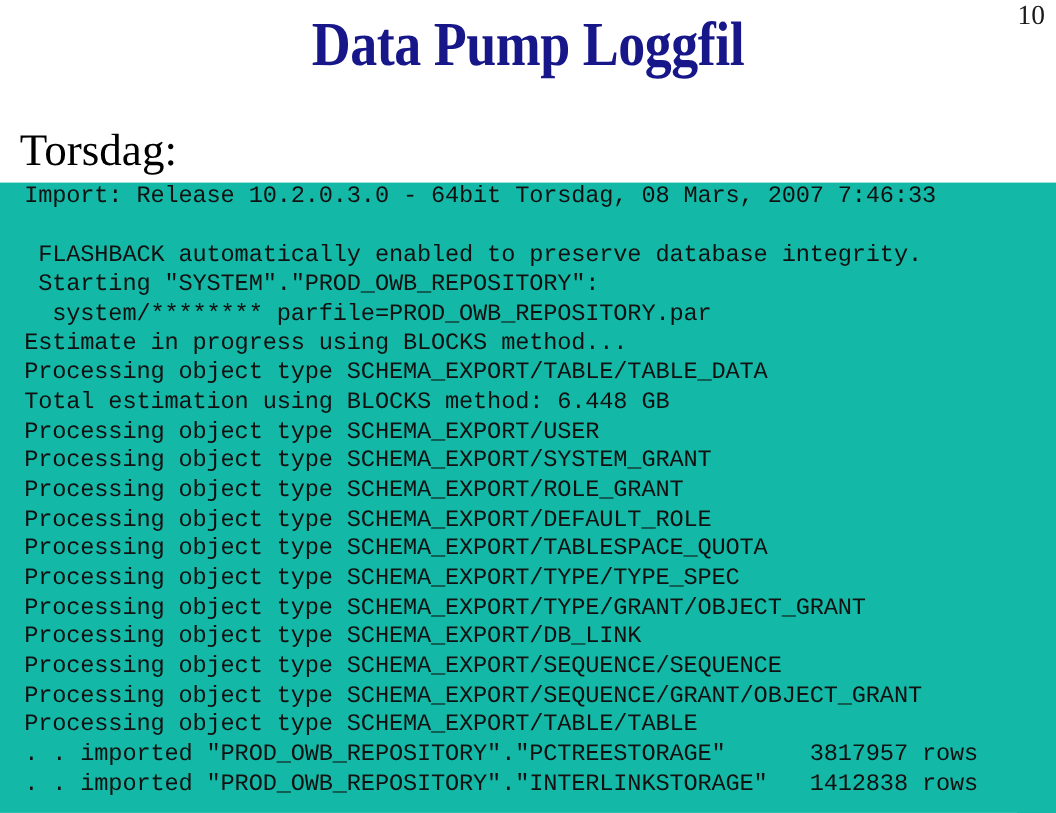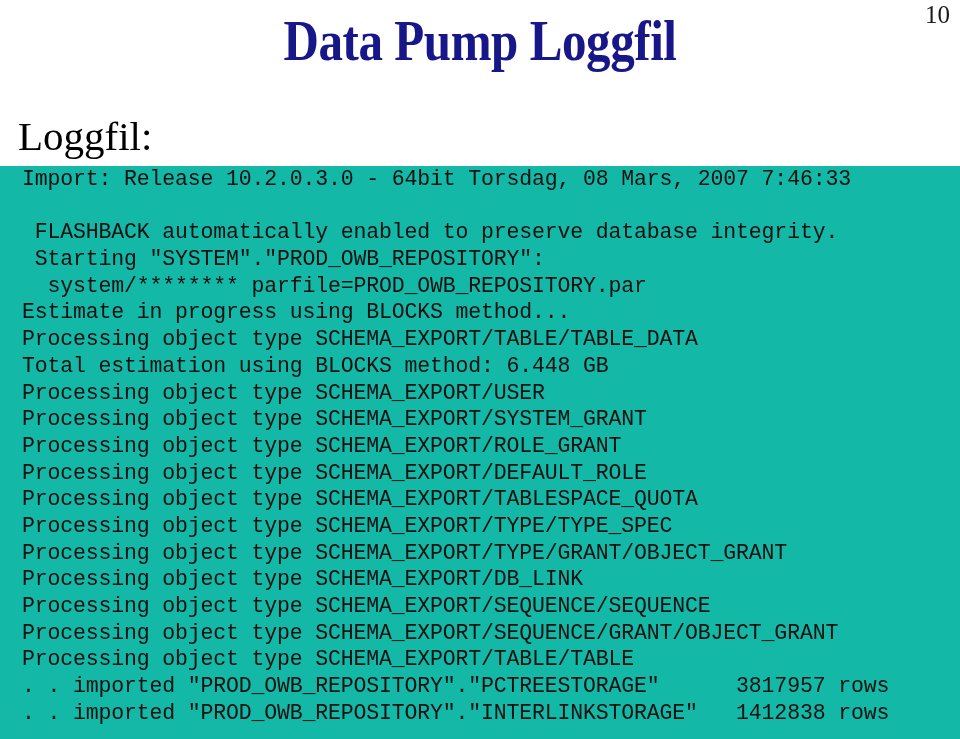--- a/index.html
+++ b/index.html
@@ -86,19 +86,19 @@
 </style>
 </head>
 <body>
 
 <div id="slide" style="background: rgb(255, 255, 255);">
 
   <div id="slide-number">10</div>
 
   <div id="slide-title" style="color: rgb(23, 23, 138);">Data Pump Loggfil</div>
 
-  <div id="section-heading">Loggfil:</div>
+  <div id="section-heading">Torsdag:</div>
 
   <div id="log-block" style="background: #14b8a6;">
     <div id="log-lines"><span class="log-line">Import: Release 10.2.0.3.0 - 64bit Torsdag, 08 Mars, 2007 7:46:33</span><span class="log-line blank">&nbsp;</span><span class="log-line"> FLASHBACK automatically enabled to preserve database integrity.</span><span class="log-line"> Starting "SYSTEM"."PROD_OWB_REPOSITORY":</span><span class="log-line">  system/******** parfile=PROD_OWB_REPOSITORY.par</span><span class="log-line">Estimate in progress using BLOCKS method...</span><span class="log-line">Processing object type SCHEMA_EXPORT/TABLE/TABLE_DATA</span><span class="log-line">Total estimation using BLOCKS method: 6.448 GB</span><span class="log-line">Processing object type SCHEMA_EXPORT/USER</span><span class="log-line">Processing object type SCHEMA_EXPORT/SYSTEM_GRANT</span><span class="log-line">Processing object type SCHEMA_EXPORT/ROLE_GRANT</span><span class="log-line">Processing object type SCHEMA_EXPORT/DEFAULT_ROLE</span><span class="log-line">Processing object type SCHEMA_EXPORT/TABLESPACE_QUOTA</span><span class="log-line">Processing object type SCHEMA_EXPORT/TYPE/TYPE_SPEC</span><span class="log-line">Processing object type SCHEMA_EXPORT/TYPE/GRANT/OBJECT_GRANT</span><span class="log-line">Processing object type SCHEMA_EXPORT/DB_LINK</span><span class="log-line">Processing object type SCHEMA_EXPORT/SEQUENCE/SEQUENCE</span><span class="log-line">Processing object type SCHEMA_EXPORT/SEQUENCE/GRANT/OBJECT_GRANT</span><span class="log-line">Processing object type SCHEMA_EXPORT/TABLE/TABLE</span><span class="log-line">. . imported "PROD_OWB_REPOSITORY"."PCTREESTORAGE"      3817957 rows</span><span class="log-line">. . imported "PROD_OWB_REPOSITORY"."INTERLINKSTORAGE"   1412838 rows</span><span class="log-line">...</span></div>
   </div>
 
 </div>
 
 </body></html>

